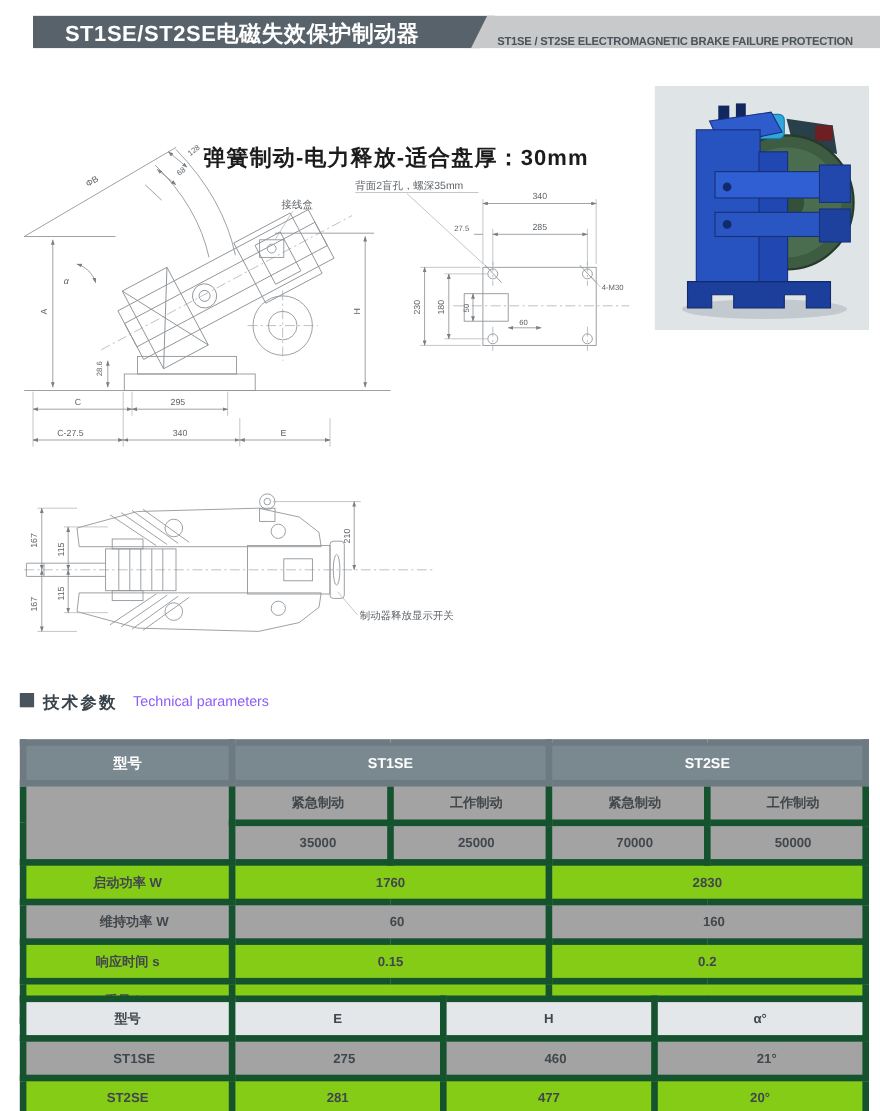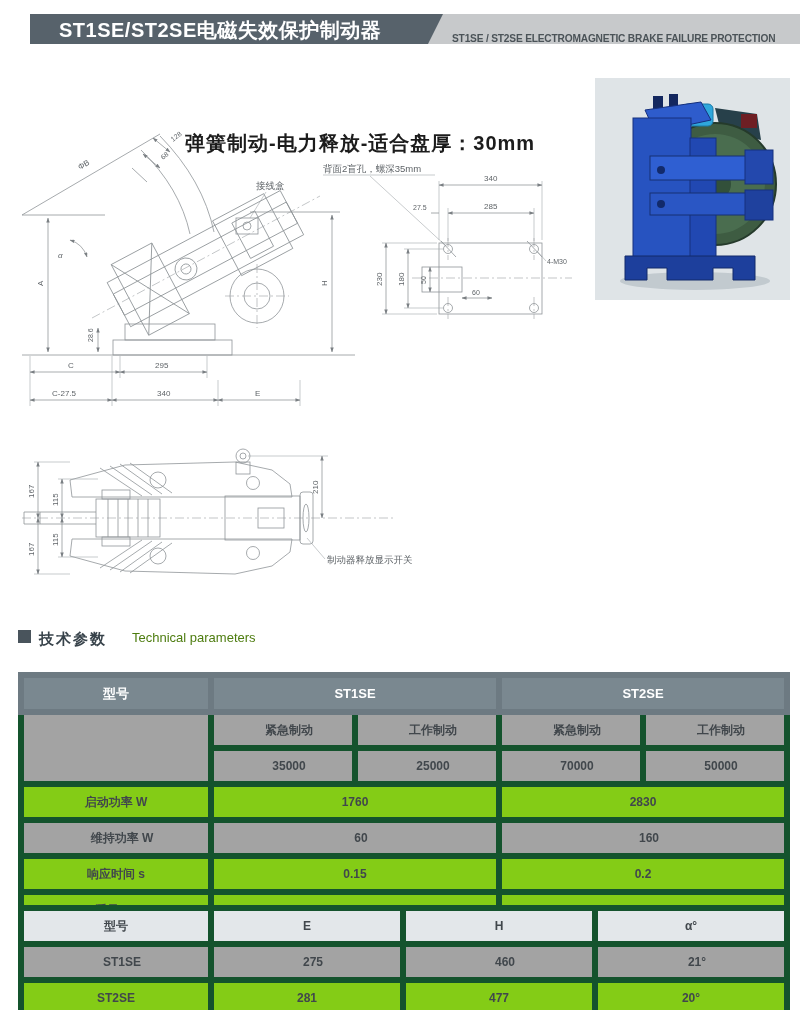--- a/index.html
+++ b/index.html
@@ -32,21 +32,21 @@
   .formulas{position:absolute;left:415px;top:384px;width:372px;font-size:13px;font-weight:bold;color:#2b2b2b;}
   .f-row{line-height:18px;white-space:nowrap;}
   .f-label{display:inline-block;width:55px;}
   .f-indent{padding-left:55px;}
   .f-gap{height:24px;}
   .f-torque{margin-top:26px;white-space:nowrap;}
   
   .sect{position:absolute;left:18px;top:630px;display:flex;}
   .sect .sq{width:13px;height:13px;background:#49545c;margin-right:8px;}
   .sect .cnt{font-size:15px;font-weight:bold;color:#37424a;letter-spacing:2px;}
-  .sect .ent{font-size:13px;color:#4d7c0f;margin-left:25px;}
+  .sect .ent{font-size:13px;color:#8b5cf6;margin-left:14px;}
   
   .tblwrap{position:absolute;left:18px;width:766px;}
   table{border-collapse:collapse;width:766px;table-layout:fixed;font-size:12px;color:#41474c;}
   td{border:6px solid #14532d;text-align:center;padding:0;height:30px;vertical-align:middle;font-weight:bold;}
   tr.slate td{background:#7a8890;color:#ffffff;font-size:13px;height:31px;border-color:#6d7a82;}
   tr.lighthead td{background:#e3e7ea;}
   td.gray,tr.gray td{background:#84cc16;}
   td.white,tr.white td{background:#a3a3a3;padding-left:12px;}
 </style>
 </head>

